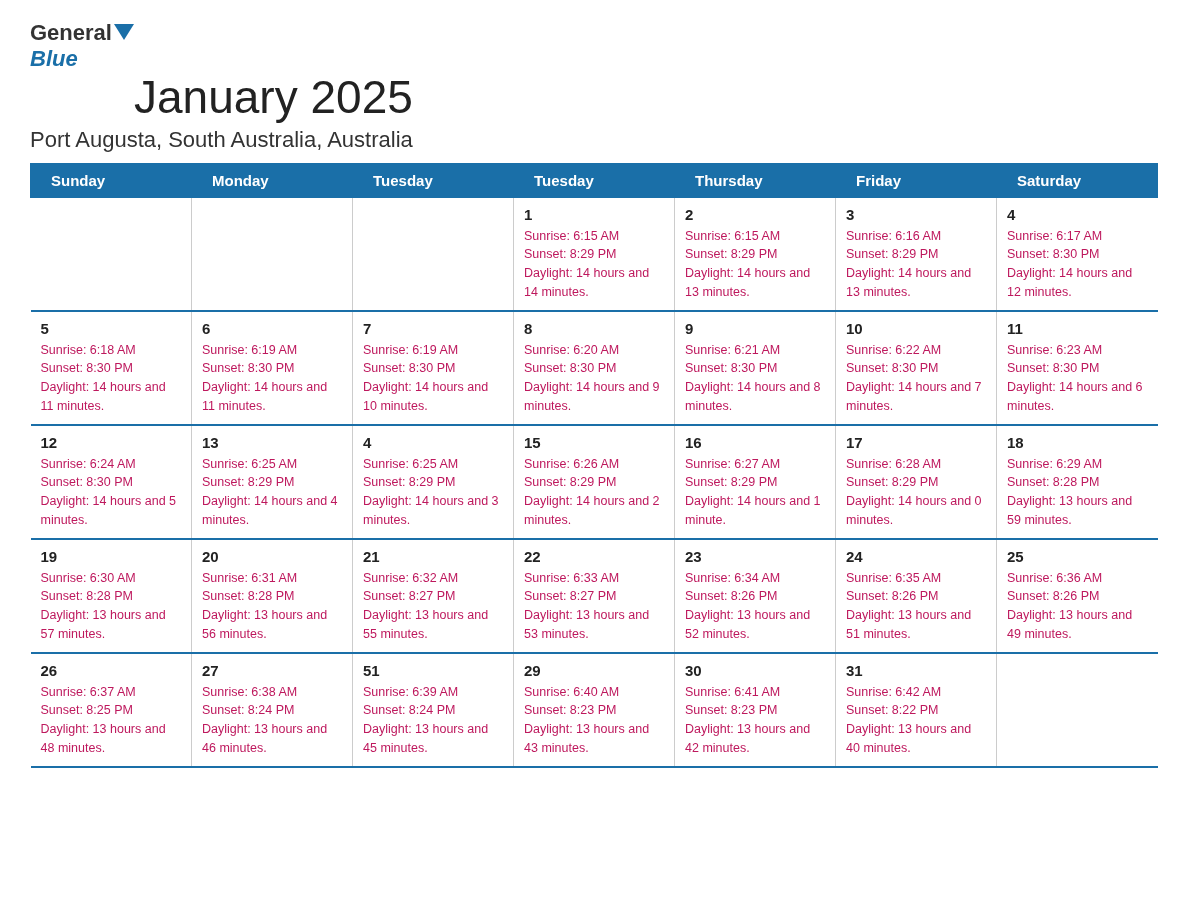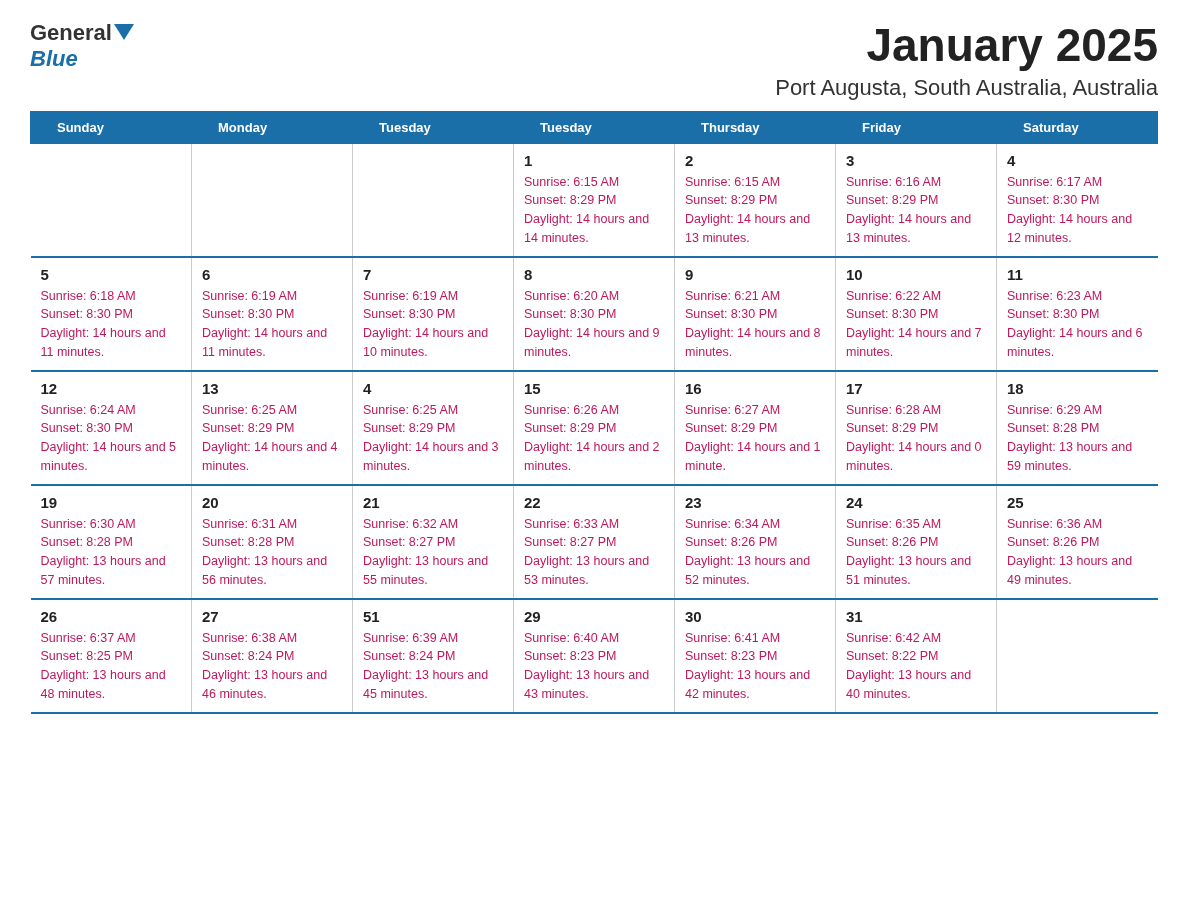--- a/index.html
+++ b/index.html
@@ -8,20 +8,21 @@
       font-family: Arial, Helvetica, sans-serif;
       width: 1188px;
       min-height: 918px;
       padding: 20px 30px 30px 30px;
     }
     .header-row {
       display: flex;
       align-items: flex-start;
       justify-content: space-between;
       margin-bottom: 0;
+      flex-direction: column;
     }
     .logo {
       display: flex;
       align-items: center;
       gap: 4px;
     }
     .logo-text-general {
       font-size: 22px;
       font-weight: bold;
       color: #333;
@@ -39,40 +40,40 @@
       border-right: 10px solid transparent;
       border-top: 16px solid #1a6fa8;
       display: inline-block;
       margin-left: 2px;
     }
     .title-block {
       text-align: right;
     }
     .calendar-title {
       font-size: 46px;
-      font-weight: bold;
+      font-weight: normal;
       color: #222;
       line-height: 1.1;
     }
     .calendar-subtitle {
       font-size: 22px;
       color: #333;
       margin-top: 4px;
     }
     .calendar-table {
       width: 100%;
       border-collapse: collapse;
       margin-top: 10px;
     }
     .calendar-table thead tr th {
       background-color: #1a6fa8;
       color: #fff;
-      font-size: 13px;
+      font-size: 15px;
       font-weight: bold;
-      padding: 8px 26px;
+      padding: 8px 20px;
       text-align: left;
       border: 1px solid #1a6fa8;
     }
     .calendar-table tbody tr {
       border-bottom: 2px solid #1a6fa8;
     }
     .calendar-table tbody tr td {
       vertical-align: top;
       padding: 8px 10px;
       font-size: 13px;

